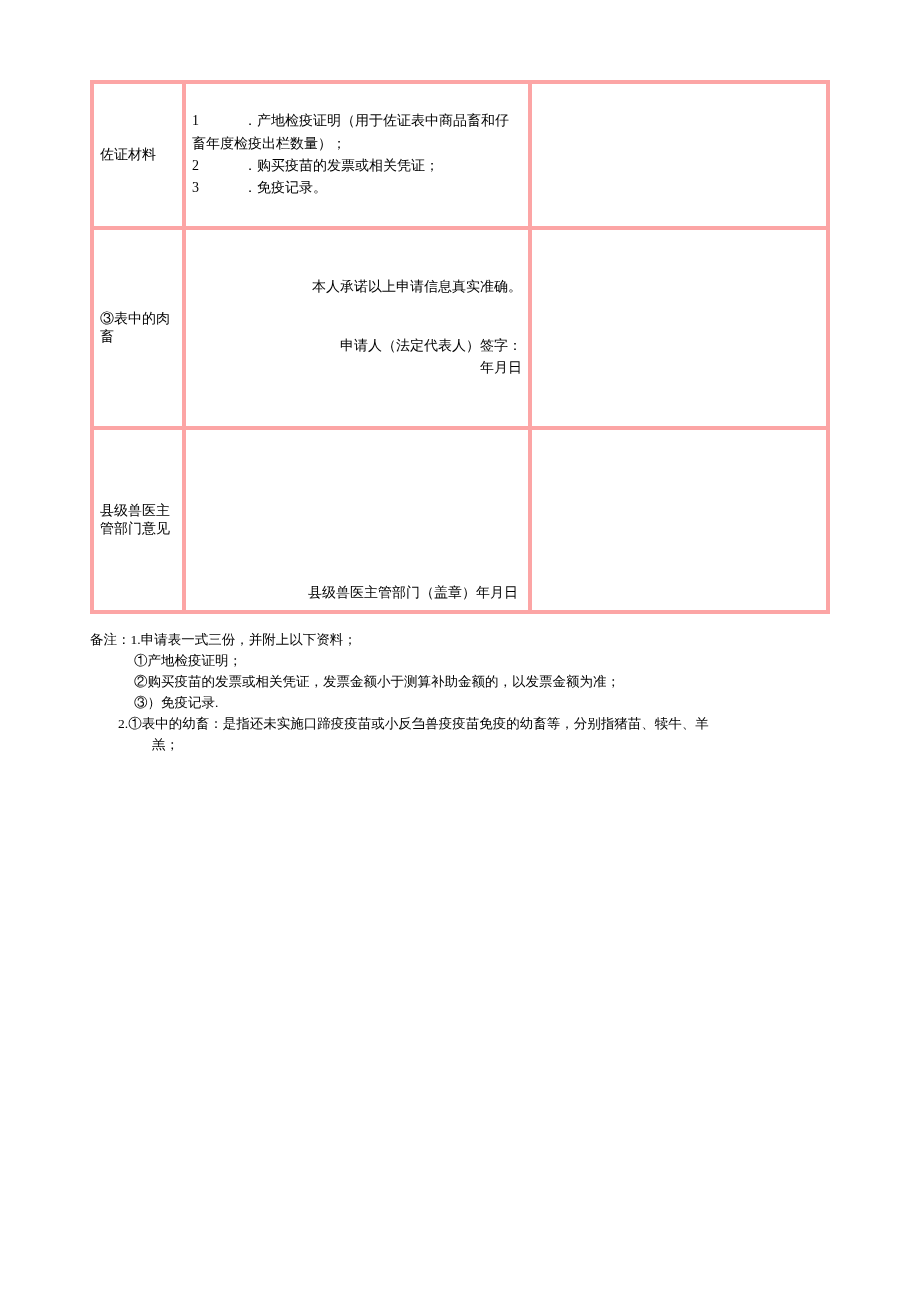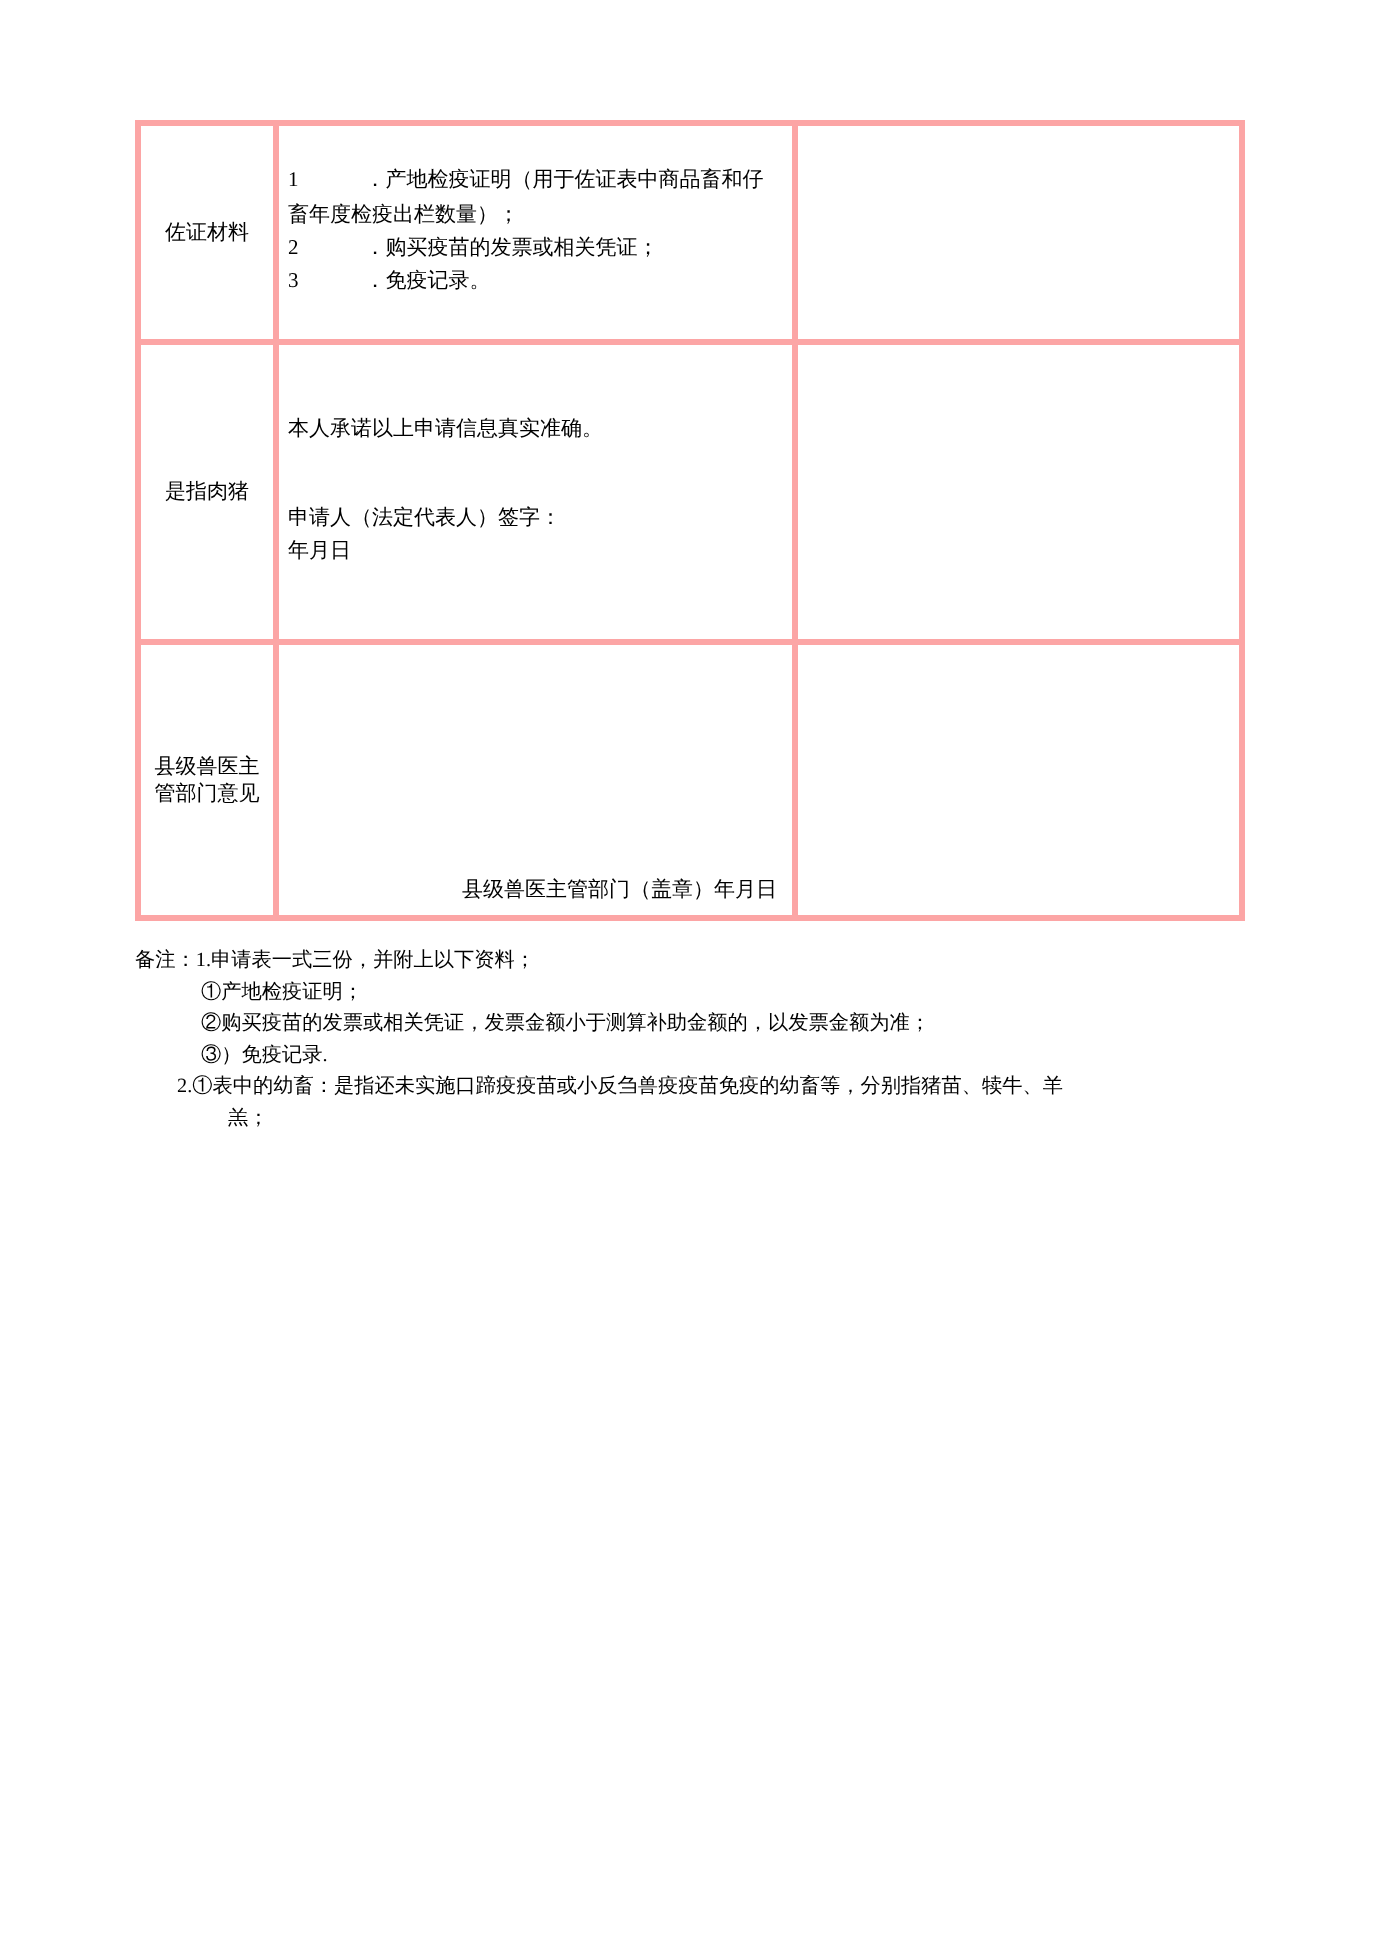--- a/index.html
+++ b/index.html
@@ -21,41 +21,41 @@
       width: 100%;
       margin-bottom: 16px;
     }
     table.form-table td {
       border: 4px solid #fca5a5;
       padding: 8px 6px;
       vertical-align: middle;
     }
     td.label-cell {
       width: 92px;
-      text-align: center;
+      text-align: left;
     }
     td.content-cell {
       width: 346px;
     }
     td.blank-cell {
     }
     .row1 {
       height: 146px;
     }
     .row2 {
       height: 200px;
     }
     .row3 {
       height: 184px;
     }
     .content-inner {
       line-height: 1.6;
     }
     .centered {
-      text-align: left;
+      text-align: right;
     }
     .bottom-right {
       text-align: right;
       padding-right: 4px;
     }
     .row3 td.content-cell {
       vertical-align: bottom;
     }
     .notes {
       font-size: 13.5px;
@@ -90,21 +90,21 @@
       <td class="content-cell">
         <div class="content-inner">
           <div><span>1</span><span style="display:inline-block;width:44px"></span><span>．产地检疫证明（用于佐证表中商品畜和仔畜年度检疫出栏数量）；</span></div>
           <div><span>2</span><span style="display:inline-block;width:44px"></span><span>．购买疫苗的发票或相关凭证；</span></div>
           <div><span>3</span><span style="display:inline-block;width:44px"></span><span>．免疫记录。</span></div>
         </div>
       </td>
       <td class="blank-cell"></td>
     </tr>
     <tr class="row2">
-      <td class="label-cell">是指肉猪</td>
+      <td class="label-cell">③表中的肉畜</td>
       <td class="content-cell">
         <div class="content-inner">
           <div class="centered">本人承诺以上申请信息真实准确。</div>
           <div class="gap"></div>
           <div class="centered">申请人（法定代表人）签字：</div>
           <div class="centered">年月日</div>
         </div>
       </td>
       <td class="blank-cell"></td>
     </tr>

